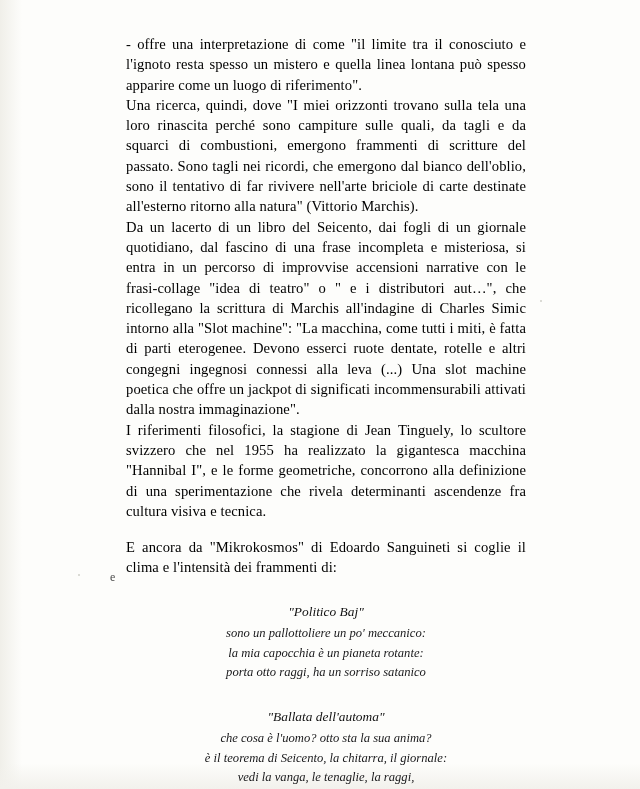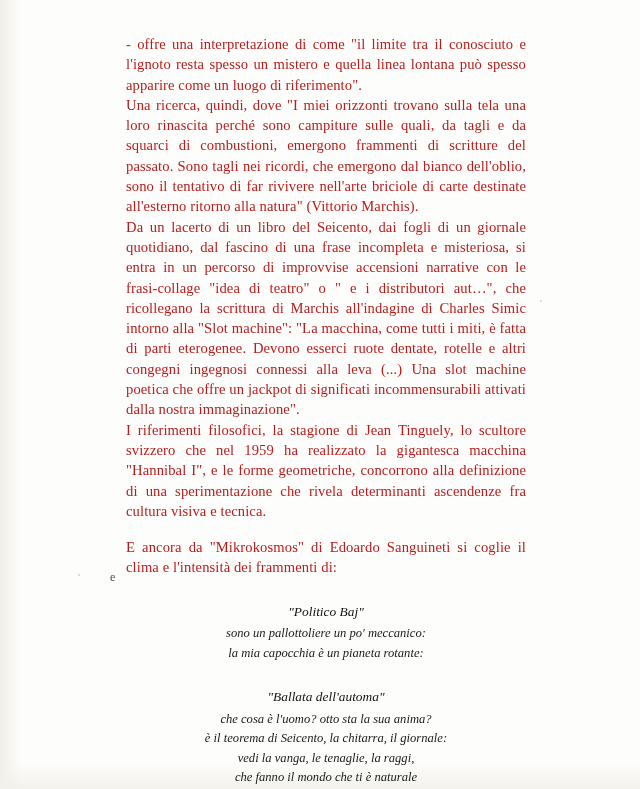--- a/index.html
+++ b/index.html
@@ -25,21 +25,21 @@
     left: 126px;
     top: 34px;
     width: 400px;
   }
   .para {
     font-size: 14.6px;
     line-height: 20.3px;
     text-align: justify;
     text-justify: inter-word;
     margin: 0 0 0 0;
-    color: #b91c1c;
+    color: #000000;
     letter-spacing: 0.1px;
   }
   .para + .para {
     margin-top: 0px;
   }
   .spacer-md { height: 16px; }
   .spacer-lg { height: 24px; }
 
   .poem {
     font-family: "Liberation Serif", serif;
@@ -98,32 +98,33 @@
   <div class="speck" style="left:78px; top:574px;"></div>
   <div class="speck" style="left:540px; top:300px;"></div>
 
   <div class="stray-letter">e</div>
 
   <div class="content">
 
     <p class="para">- offre una interpretazione di come "il limite tra il conosciuto e l'ignoto resta spesso un mistero e quella linea lontana può spesso apparire come un luogo di riferimento".</p>
     <p class="para">Una ricerca, quindi, dove "I miei orizzonti trovano sulla tela una loro rinascita perché sono campiture sulle quali, da tagli e da squarci di combustioni, emergono frammenti di scritture del passato. Sono tagli nei ricordi, che emergono dal bianco dell'oblio, sono il tentativo di far rivivere nell'arte briciole di carte destinate all'esterno ritorno alla natura" (Vittorio Marchis).</p>
     <p class="para">Da un lacerto di un libro del Seicento, dai fogli di un giornale quotidiano, dal fascino di una frase incompleta e misteriosa, si entra in un percorso di improvvise accensioni narrative con le frasi-collage "idea di teatro" o " e i distributori aut…", che ricollegano la scrittura di Marchis all'indagine di Charles Simic intorno alla "Slot machine": "La macchina, come tutti i miti, è fatta di parti eterogenee. Devono esserci ruote dentate, rotelle e altri congegni ingegnosi connessi alla leva (...) Una slot machine poetica che offre un jackpot di significati incommensurabili attivati dalla nostra immaginazione".</p>
-    <p class="para">I riferimenti filosofici, la stagione di Jean Tinguely, lo scultore svizzero che nel 1959 ha realizzato la gigantesca macchina "Hannibal I", e le forme geometriche, concorrono alla definizione di una sperimentazione che rivela determinanti ascendenze fra cultura visiva e tecnica.</p>
+    <p class="para">I riferimenti filosofici, la stagione di Jean Tinguely, lo scultore svizzero che nel 1955 ha realizzato la gigantesca macchina "Hannibal I", e le forme geometriche, concorrono alla definizione di una sperimentazione che rivela determinanti ascendenze fra cultura visiva e tecnica.</p>
 
     <div class="spacer-md"></div>
 
     <p class="para">E ancora da "Mikrokosmos" di Edoardo Sanguineti si coglie il clima e l'intensità dei frammenti di:</p>
 
     <div class="spacer-lg"></div>
 
     <div class="poem">
       <div class="poem-title">"Politico Baj"</div>
       <div class="poem-line">sono un pallottoliere un po' meccanico:</div>
       <div class="poem-line">la mia capocchia è un pianeta rotante:</div>
+      <div class="poem-line">porta otto raggi, ha un sorriso satanico</div>
     </div>
 
     <div class="spacer-lg"></div>
 
     <div class="poem">
       <div class="poem-title">"Ballata dell'automa"</div>
       <div class="poem-line">che cosa è l'uomo? otto sta la sua anima?</div>
       <div class="poem-line">è il teorema di Seicento, la chitarra, il giornale:</div>
       <div class="poem-line">vedi la vanga, le tenaglie, la raggi,</div>
       <div class="poem-line">che fanno il mondo che ti è naturale</div>

